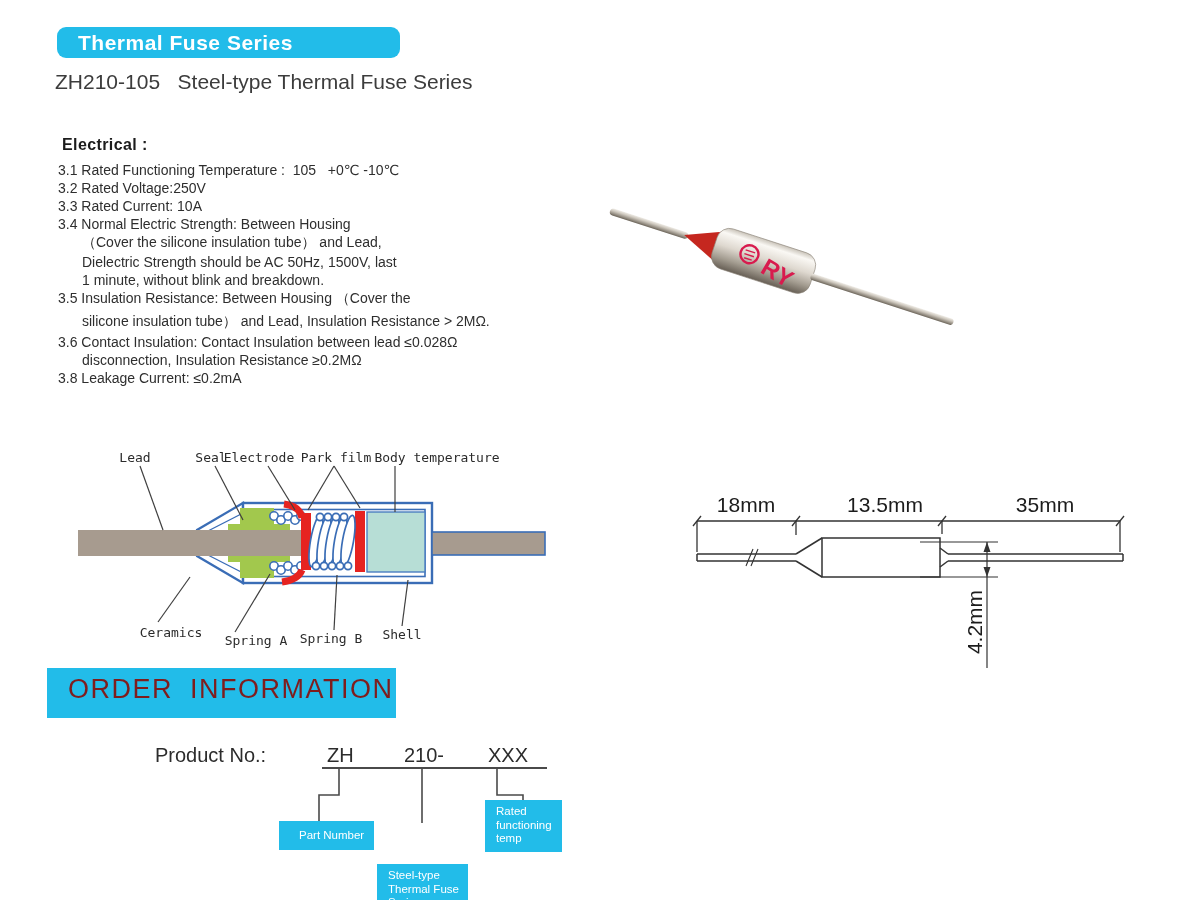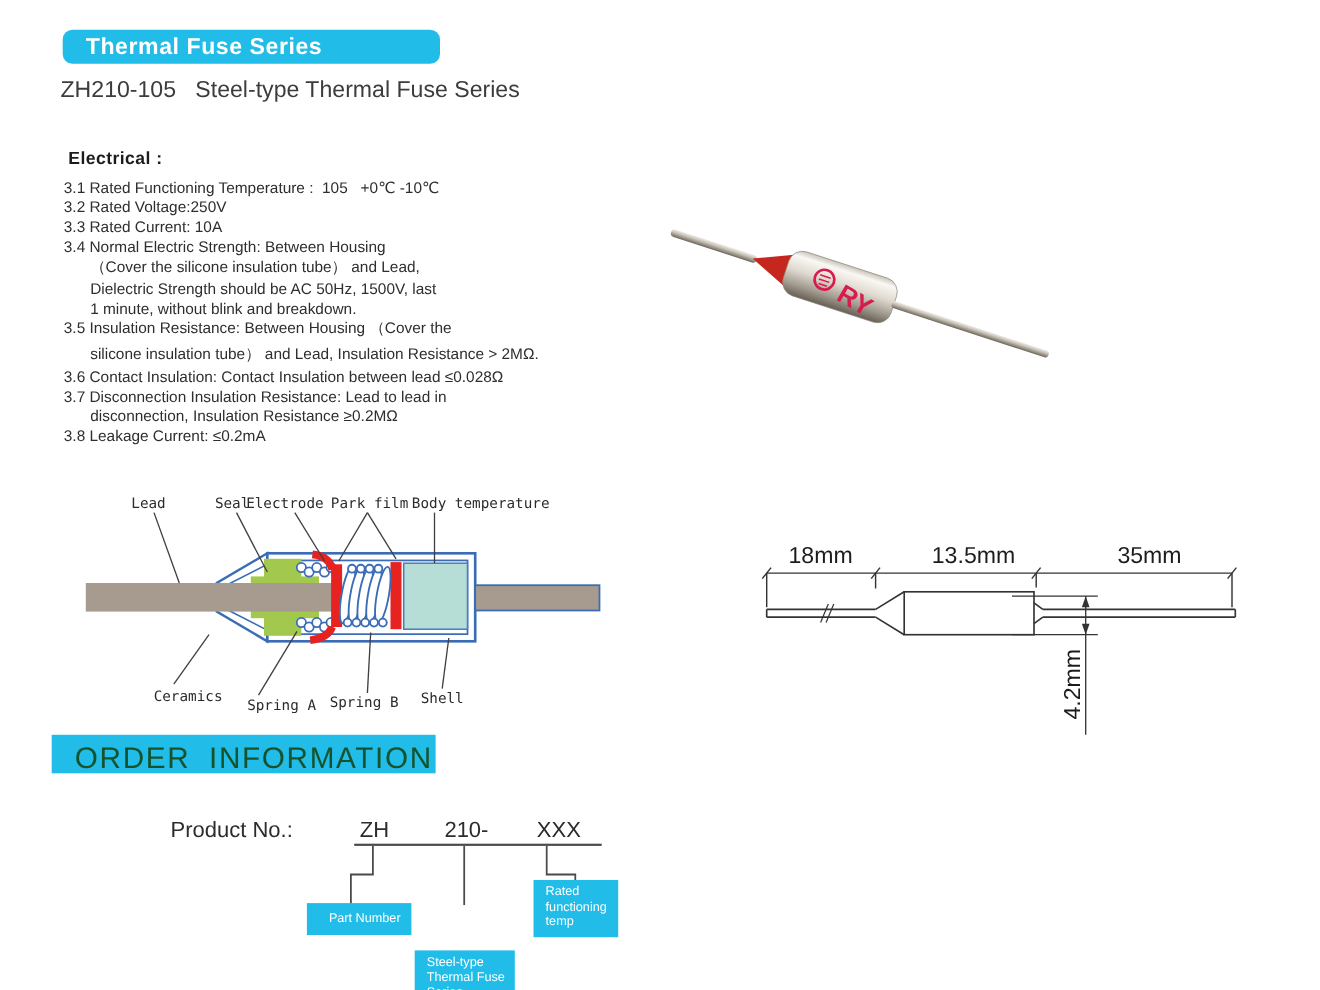--- a/index.html
+++ b/index.html
@@ -24,21 +24,21 @@
   .specs .mt5{margin-top:5px;}
   .specs .mt3{margin-top:3px;}
   
   .photo-svg{left:600px;top:198px;}
   .structure-svg{left:50px;top:440px;}
   .dim-svg{left:680px;top:490px;}
   .diag-label{font-family:"DejaVu Sans Mono",monospace;font-size:13px;fill:#2b2b2b;}
   .dim-label{font-size:21px;fill:#1c1c1c;font-family:"Liberation Sans","DejaVu Sans",sans-serif;}
   
   .order-banner{
-    left:47px;top:668px;width:328px;height:35px;background:#22bce9;color:#14532d;
+    left:47px;top:668px;width:328px;height:50px;background:#22bce9;color:#7f1d1d;
     font-size:27px;line-height:43px;padding-left:21px;letter-spacing:1.5px;word-spacing:8px;
   }
   .product-label{left:155px;top:744px;font-size:20px;color:#2c2c2c;}
   .code-part{top:744px;font-size:20px;color:#2c2c2c;}
   .code-zh{left:327px;}
   .code-210{left:404px;}
   .code-xxx{left:488px;}
   .code-underline{left:322px;top:767px;width:225px;height:2px;background:#4a4a4a;}
   .connector-svg{left:270px;top:769px;}
   .order-box{
@@ -59,21 +59,20 @@
   <div class="line">3.1 Rated Functioning Temperature :  105   +0℃ -10℃</div>
   <div class="line">3.2 Rated Voltage:250V</div>
   <div class="line">3.3 Rated Current: 10A</div>
   <div class="line">3.4 Normal Electric Strength: Between Housing</div>
   <div class="line cont">（Cover the silicone insulation tube） and Lead,</div>
   <div class="line cont mt2">Dielectric Strength should be AC 50Hz, 1500V, last</div>
   <div class="line cont">1 minute, without blink and breakdown.</div>
   <div class="line">3.5 Insulation Resistance: Between Housing （Cover the</div>
   <div class="line cont mt5">silicone insulation tube） and Lead, Insulation Resistance &gt; 2MΩ.</div>
   <div class="line mt3">3.6 Contact Insulation: Contact Insulation between lead ≤0.028Ω</div>
-  <div class="line">3.7 Disconnection Insulation Resistance: Lead to lead in</div>
   <div class="line cont">disconnection, Insulation Resistance ≥0.2MΩ</div>
   <div class="line">3.8 Leakage Current: ≤0.2mA</div>
 </div>
 
 <svg class="abs photo-svg" width="380" height="150" viewBox="0 0 380 150">
   <defs>
     <linearGradient id="leadGrad" x1="0" y1="0" x2="0" y2="1">
       <stop offset="0" stop-color="#efece6"></stop>
         <stop offset="0.35" stop-color="#cdc7bd"></stop>
       <stop offset="0.75" stop-color="#938c81"></stop>

